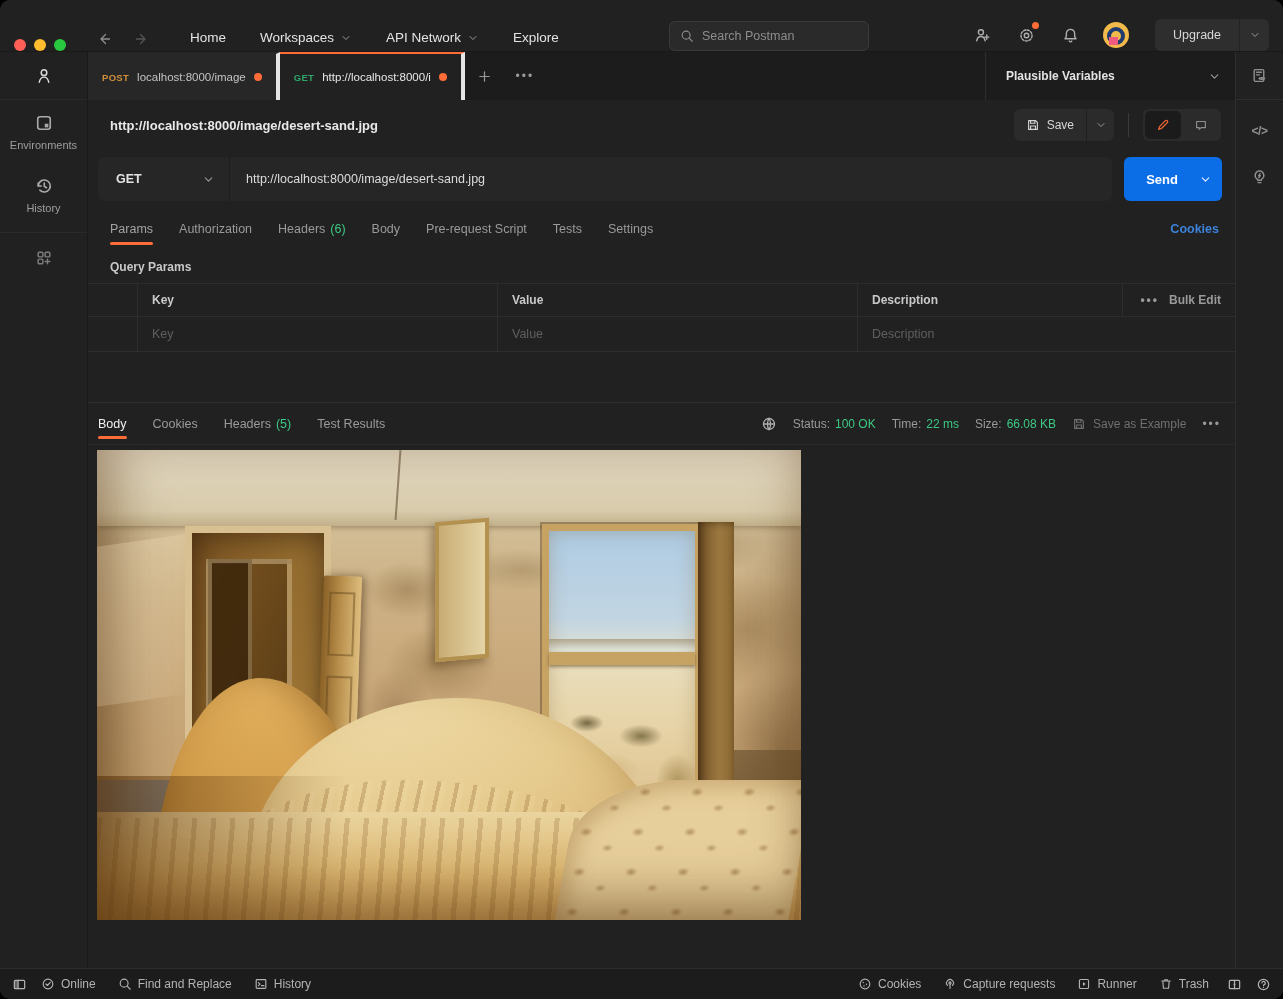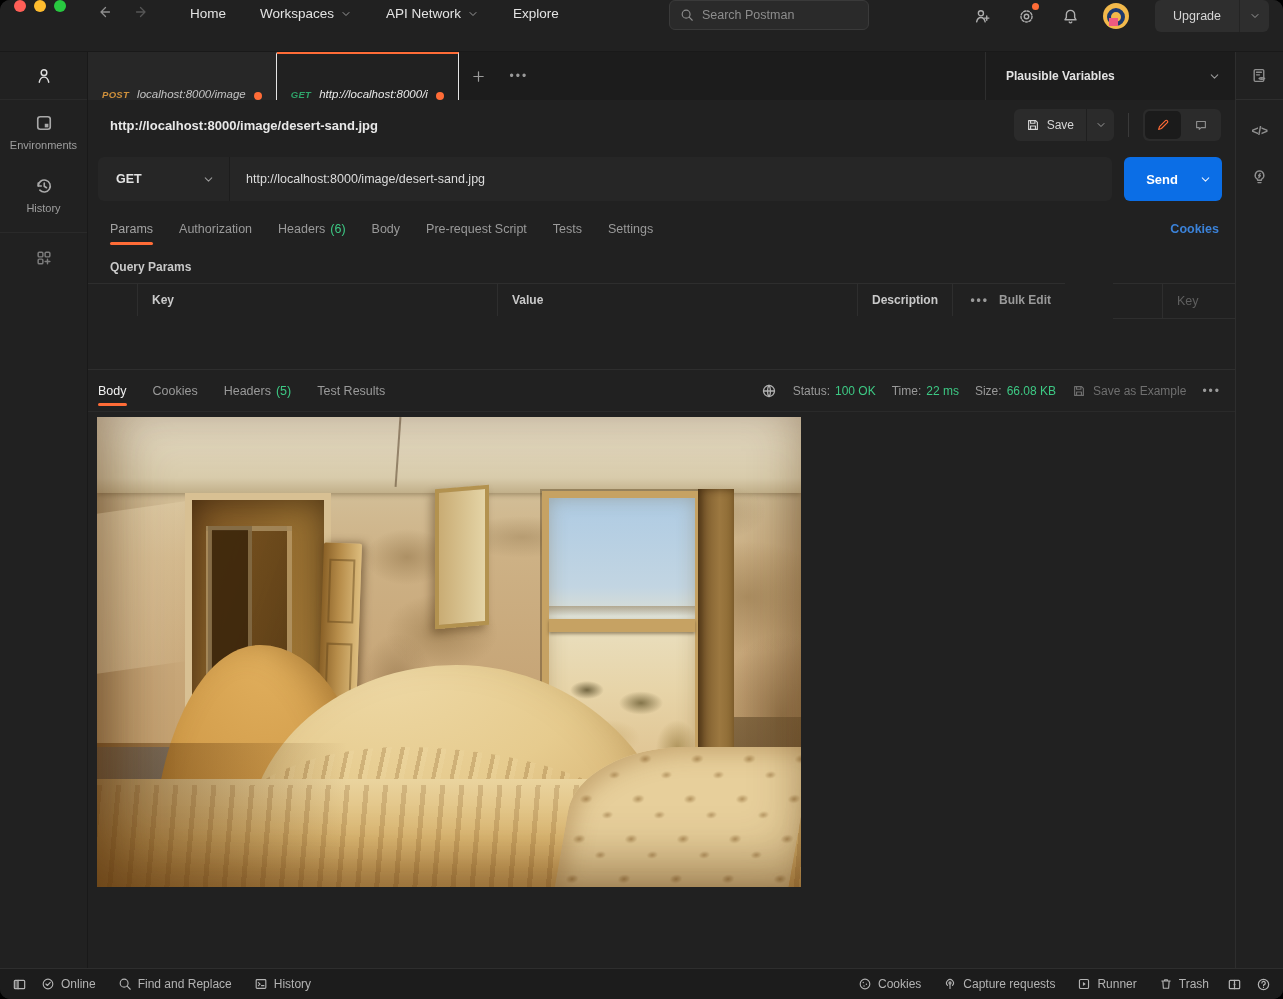--- a/index.html
+++ b/index.html
@@ -11,21 +11,21 @@
   }
   *{margin:0;padding:0;box-sizing:border-box;}
   html,body{background:#000;}
   body{font-family:"Liberation Sans",sans-serif;color:var(--txt);}
   .app{width:1283px;height:999px;background:var(--bg);display:flex;flex-direction:column;overflow:hidden;position:relative;border-radius:10px;}
 
   svg{display:block;}
   .ic{stroke:currentColor;fill:none;stroke-width:1.3;stroke-linecap:round;stroke-linejoin:round;}
 
   
-  .topbar{height:52px;flex:0 0 52px;display:flex;align-items:flex-start;background:var(--bg);border-bottom:1px solid #191919;padding:0 14px;}
+  .topbar{height:52px;flex:0 0 52px;display:flex;align-items:flex-end;background:var(--bg);border-bottom:1px solid #191919;padding:0 14px;}
   .traffic{display:flex;gap:8px;margin-right:22px;}
   .light{width:12px;height:12px;border-radius:50%;}
   .light.red{background:#ff5f57;} .light.yellow{background:#febc2e;} .light.green{background:#28c840;}
   .navarrow{color:#8f8f8f;padding:4px 8px;margin-right:6px;cursor:pointer;}
   .navarrow.dim{color:#555;}
   .topnav{display:flex;align-items:center;gap:10px;margin-left:14px;}
   .topnav-item{display:flex;align-items:center;gap:6px;color:#e3e3e3;font-size:13.5px;padding:6px 12px;border-radius:6px;cursor:pointer;}
   .topnav-item .chev{color:#9a9a9a;}
   .search-wrap{flex:1;display:flex;justify-content:center;}
   .searchbox{width:200px;height:30px;background:#2a2a2a;border:1px solid #3a3a3a;border-radius:6px;display:flex;align-items:center;gap:8px;padding:0 10px;color:#8d8d8d;}
@@ -47,21 +47,21 @@
   .sidebar{width:88px;flex:0 0 88px;display:flex;flex-direction:column;align-items:center;background:var(--bg);border-right:1px solid #191919;}
   .sb-top{height:48px;display:flex;align-items:center;justify-content:center;width:100%;border-bottom:1px solid #2a2a2a;color:#dedede;}
   .sb-item{width:100%;padding:13px 0 12px;display:flex;flex-direction:column;align-items:center;gap:6px;color:#a9a9a9;font-size:11px;cursor:pointer;}
   .sb-item .lbl{color:#9e9e9e;}
   .sb-div{width:100%;border-top:1px solid #2a2a2a;margin-top:6px;padding-top:16px;display:flex;justify-content:center;color:#7d7d7d;}
 
   .maincol{flex:1;display:flex;flex-direction:column;min-width:0;}
 
   
   .tabstrip{height:48px;flex:0 0 48px;background:var(--bg-strip);display:flex;align-items:stretch;}
-  .rtab{display:flex;align-items:flex-end;gap:8px;padding:0 14px;font-size:11.5px;color:#c3c3c3;background:var(--bg-raise);border-right:1px solid #e5e5e5;border-top:2px solid transparent;cursor:pointer;max-width:200px;font-style:italic;}
+  .rtab{display:flex;align-items:center;gap:8px;padding:0 14px;font-size:11.5px;color:#c3c3c3;background:var(--bg-raise);border-right:4px solid #e5e5e5;border-top:2px solid transparent;cursor:pointer;max-width:200px;}
   .rtab .method{font-size:9.5px;font-weight:bold;letter-spacing:.3px;}
   .rtab .method.post{color:var(--method-post);} .rtab .method.get{color:var(--method-get);}
   .rtab .ttl{white-space:nowrap;overflow:hidden;max-width:128px;}
   .rtab .dirty{width:8px;height:8px;border-radius:50%;background:var(--accent);flex:0 0 8px;}
   .rtab.active{background:var(--bg);border-top:2px solid var(--accent);color:#e8e8e8;}
   .tab-plus,.tab-more{width:40px;display:flex;align-items:center;justify-content:center;color:#9a9a9a;cursor:pointer;}
   .strip-spacer{flex:1;}
   .env-select{width:250px;display:flex;align-items:center;border-left:1px solid var(--border);padding:0 14px 0 20px;cursor:pointer;}
   .env-select .name{font-size:12px;font-weight:bold;color:#e3e3e3;flex:1;}
   .env-select .chev{color:#9a9a9a;}
@@ -92,21 +92,21 @@
   
   .reqtabs{height:42px;flex:0 0 42px;display:flex;align-items:stretch;padding:0 16px 0 22px;}
   .rq-tab{display:flex;align-items:center;gap:5px;font-size:12.5px;color:#9a9a9a;margin-right:26px;cursor:pointer;position:relative;white-space:nowrap;}
   .rq-tab .cnt{color:var(--green);}
   .rq-tab.active{color:#a3a3a3;}
   .rq-tab.active::after{content:"";position:absolute;left:0;right:0;bottom:5px;height:3px;border-radius:2px;background:var(--accent);}
   .cookies-link{margin-left:auto;display:flex;align-items:center;font-size:12.5px;font-weight:bold;color:var(--link);cursor:pointer;}
 
   
   .qp-label{padding:10px 0 9px 22px;font-size:12px;font-weight:bold;color:#c9c9c9;}
-  .qp-table{display:flex;gap:48px;}
+  .qp-table{display:flex;flex-direction:column;}
   .qp-row{display:flex;align-items:stretch;height:34px;border-top:1px solid var(--border);}
   .qp-row.header{height:33px;}
   .qp-row.entry{height:36px;border-bottom:1px solid var(--border);}
   .qp-cell{display:flex;align-items:center;padding:0 14px;font-size:12px;border-left:1px solid var(--border);}
   .qp-cell.first{width:49px;flex:0 0 49px;border-left:none;}
   .qp-cell.key{width:360px;flex:0 0 360px;}
   .qp-cell.value{width:360px;flex:0 0 360px;}
   .qp-cell.desc{flex:1;}
   .qp-cell.actions{width:113px;flex:0 0 113px;justify-content:flex-end;gap:10px;color:#9a9a9a;padding-right:14px;}
   .qp-row.header .qp-cell{color:#c9c9c9;font-weight:bold;font-size:12px;}

